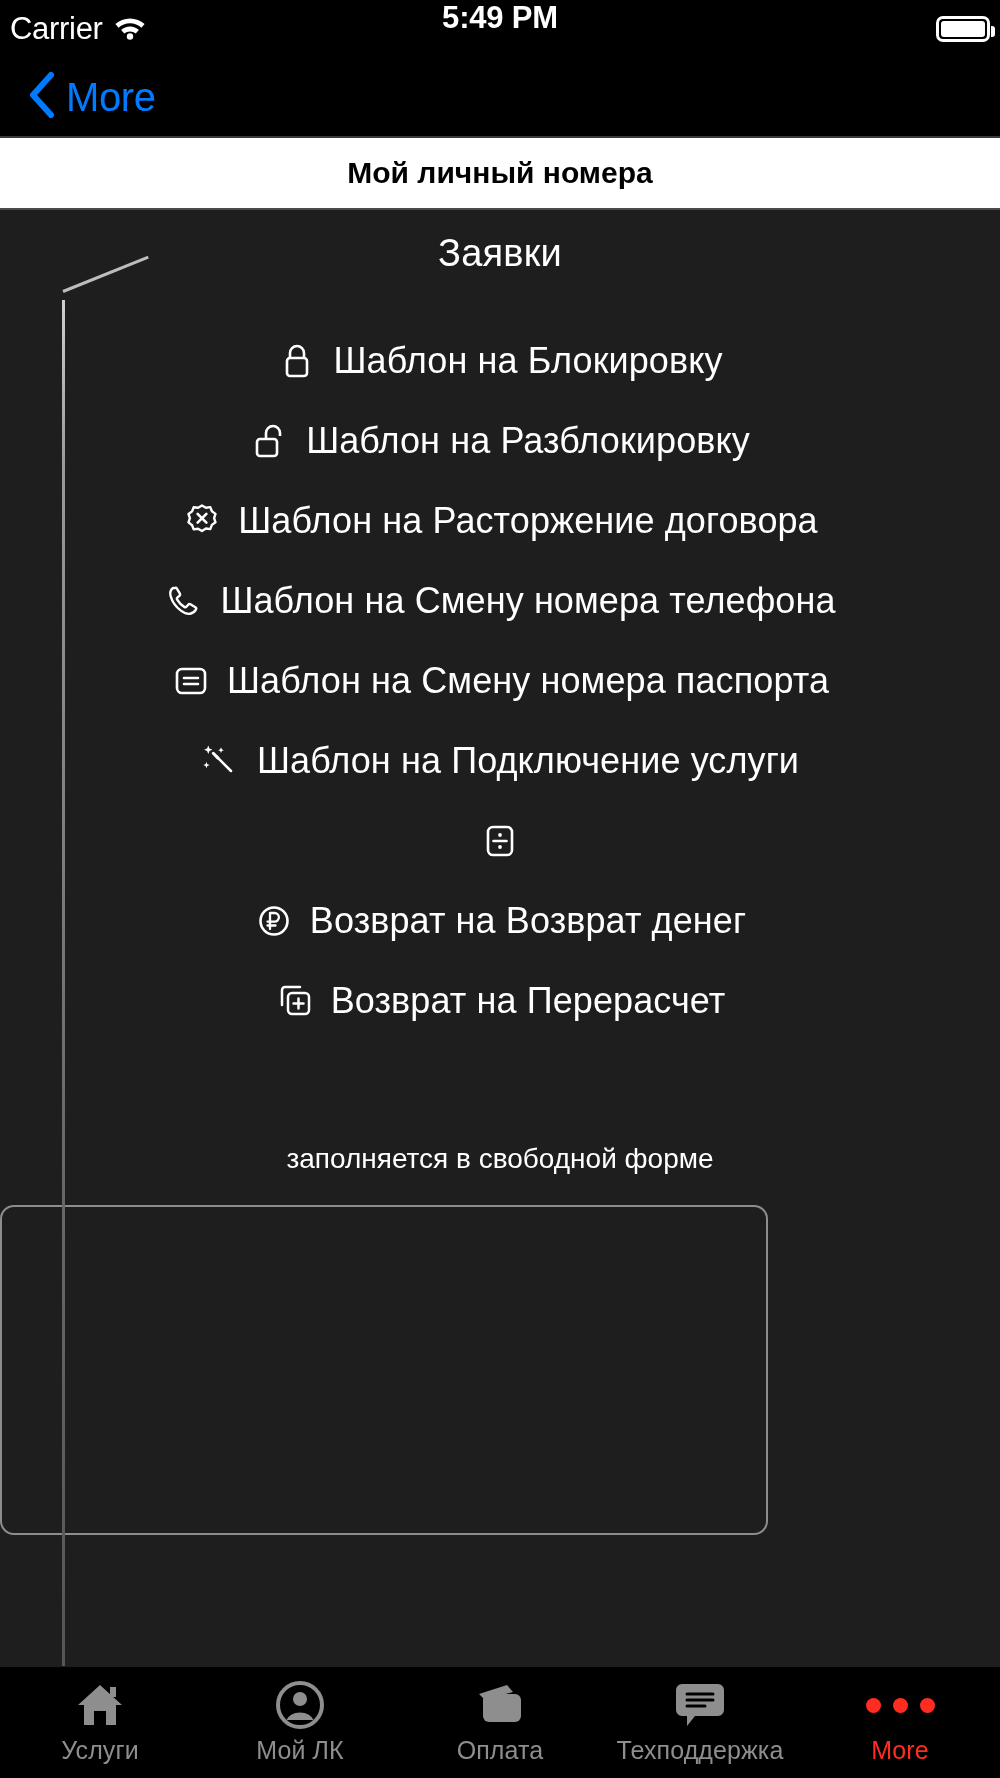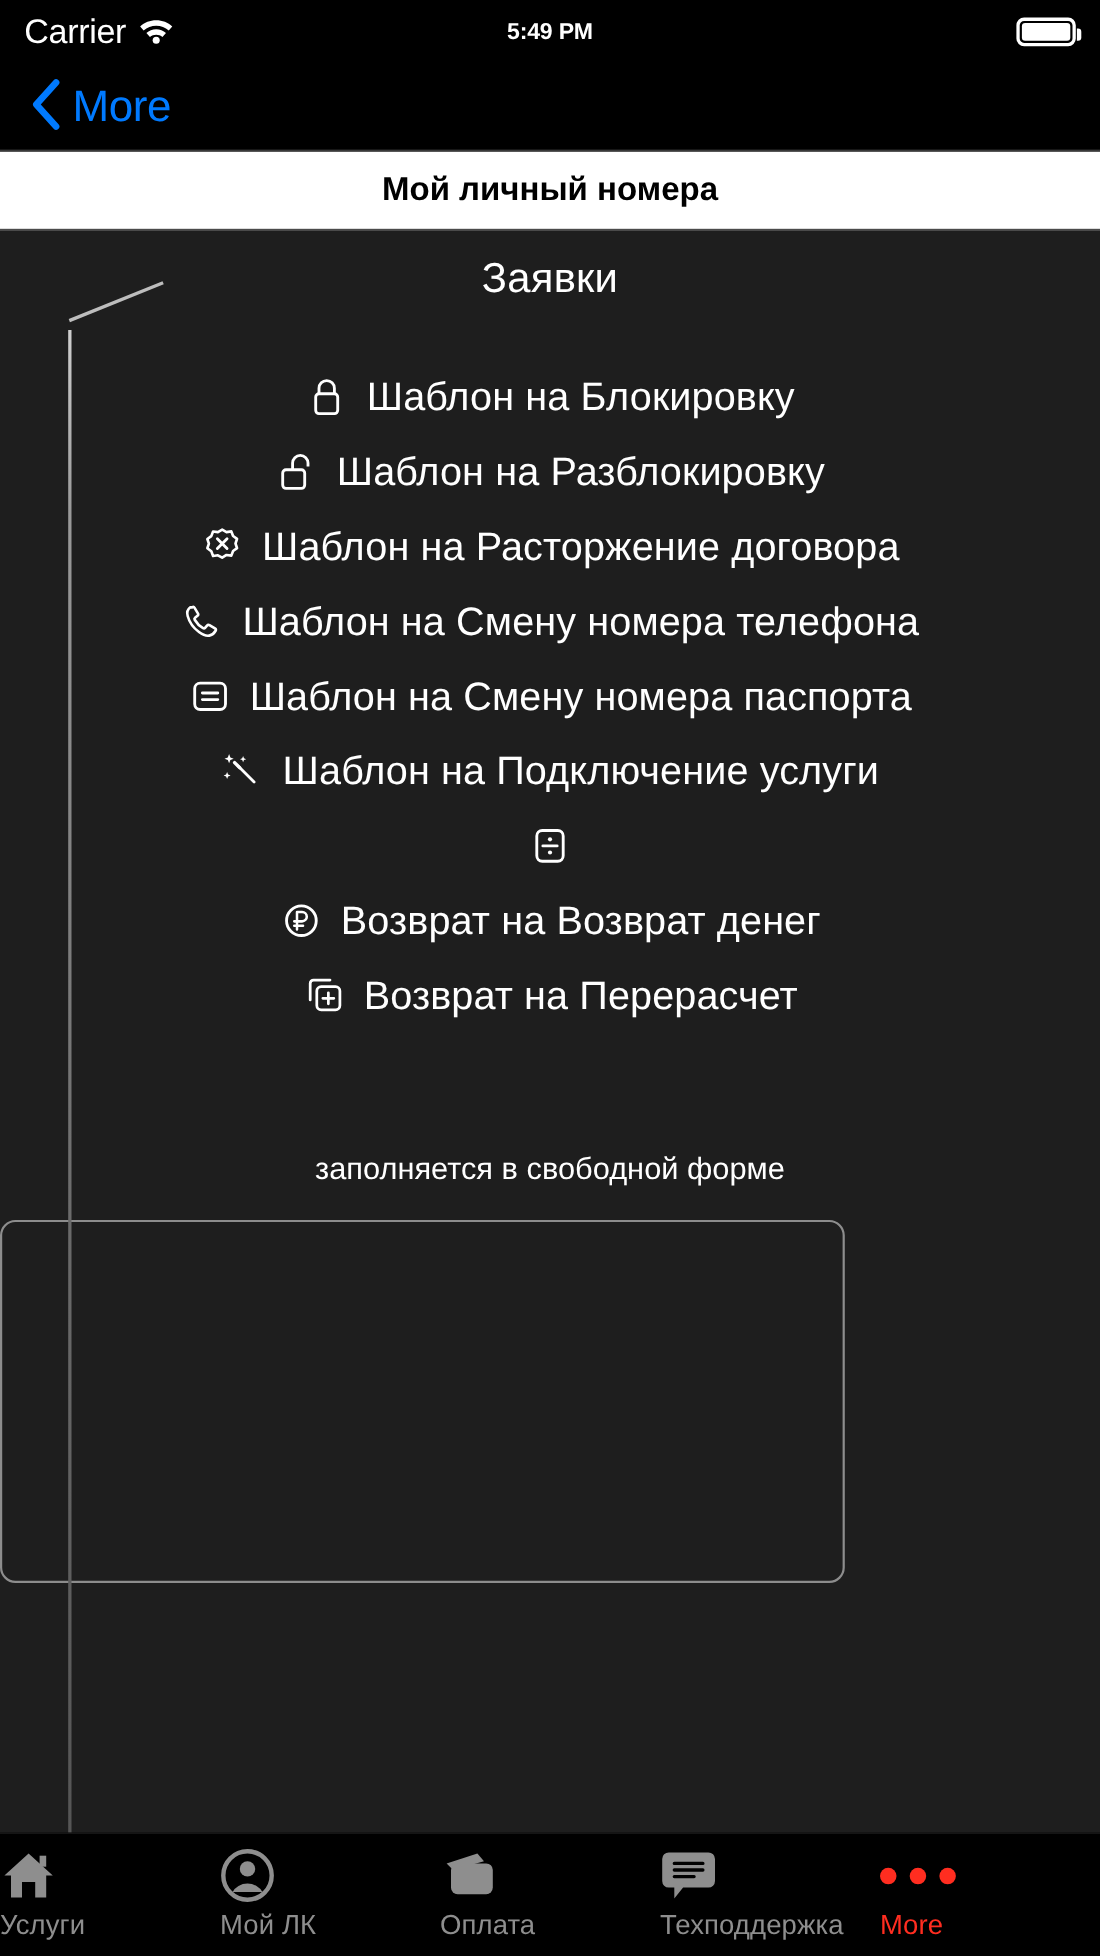--- a/index.html
+++ b/index.html
@@ -16,33 +16,32 @@
     display: flex;
     flex-direction: column;
   }
 
   
   .status-bar {
     height: 58px;
     background: #000;
     color: #fff;
     display: flex;
-    align-items: center;
-    padding: 0 22px;
+    padding: 0 10px;
     position: relative;
     flex: 0 0 auto;
   }
   .sb-left { display: flex; align-items: center; gap: 10px; }
   .sb-carrier { font-size: 31px; letter-spacing: -0.3px; }
   .sb-wifi { display: block; }
   .sb-time {
     position: absolute;
     left: 0; right: 0;
     text-align: center;
-    font-size: 21px;
+    font-size: 31px;
     font-weight: 600;
     letter-spacing: -0.2px;
     pointer-events: none;
   }
   .sb-right { margin-left: auto; display: flex; align-items: center; }
   .battery {
     width: 54px; height: 26px;
     border: 3px solid #fff;
     border-radius: 7px;
     position: relative;
@@ -181,21 +180,21 @@
     transform: rotate(-22deg);
     transform-origin: left center;
     z-index: 4;
   }
 
   .template-list {
     margin-top: 54px;
     display: flex;
     flex-direction: column;
     align-items: center;
-    gap: 4px;
+    gap: 16px;
     text-align: right;
   }
   .template-item {
     display: flex;
     align-items: center;
     gap: 16px;
     color: #fff;
     font-size: 36px;
     height: 64px;
     cursor: pointer;
@@ -237,21 +236,21 @@
     background: #000;
     display: flex;
     align-items: stretch;
     flex: 0 0 auto;
     border-top: 1px solid #1e1e1e;
   }
   .tab {
     flex: 1 1 0;
     display: flex;
     flex-direction: column;
-    align-items: flex-start;
+    align-items: center;
     justify-content: center;
     gap: 6px;
     cursor: pointer;
     color: #8e8e8e;
   }
   .tab.active { color: #FF2D20; }
   .tab-icon { height: 50px; display: flex; align-items: center; justify-content: center; }
   .tab-label { font-size: 25px; letter-spacing: 0.1px; }
   .dots { display: flex; gap: 12px; align-items: center; height: 50px; }
   .dot { width: 15px; height: 15px; border-radius: 50%; background: #FF2D20; }

